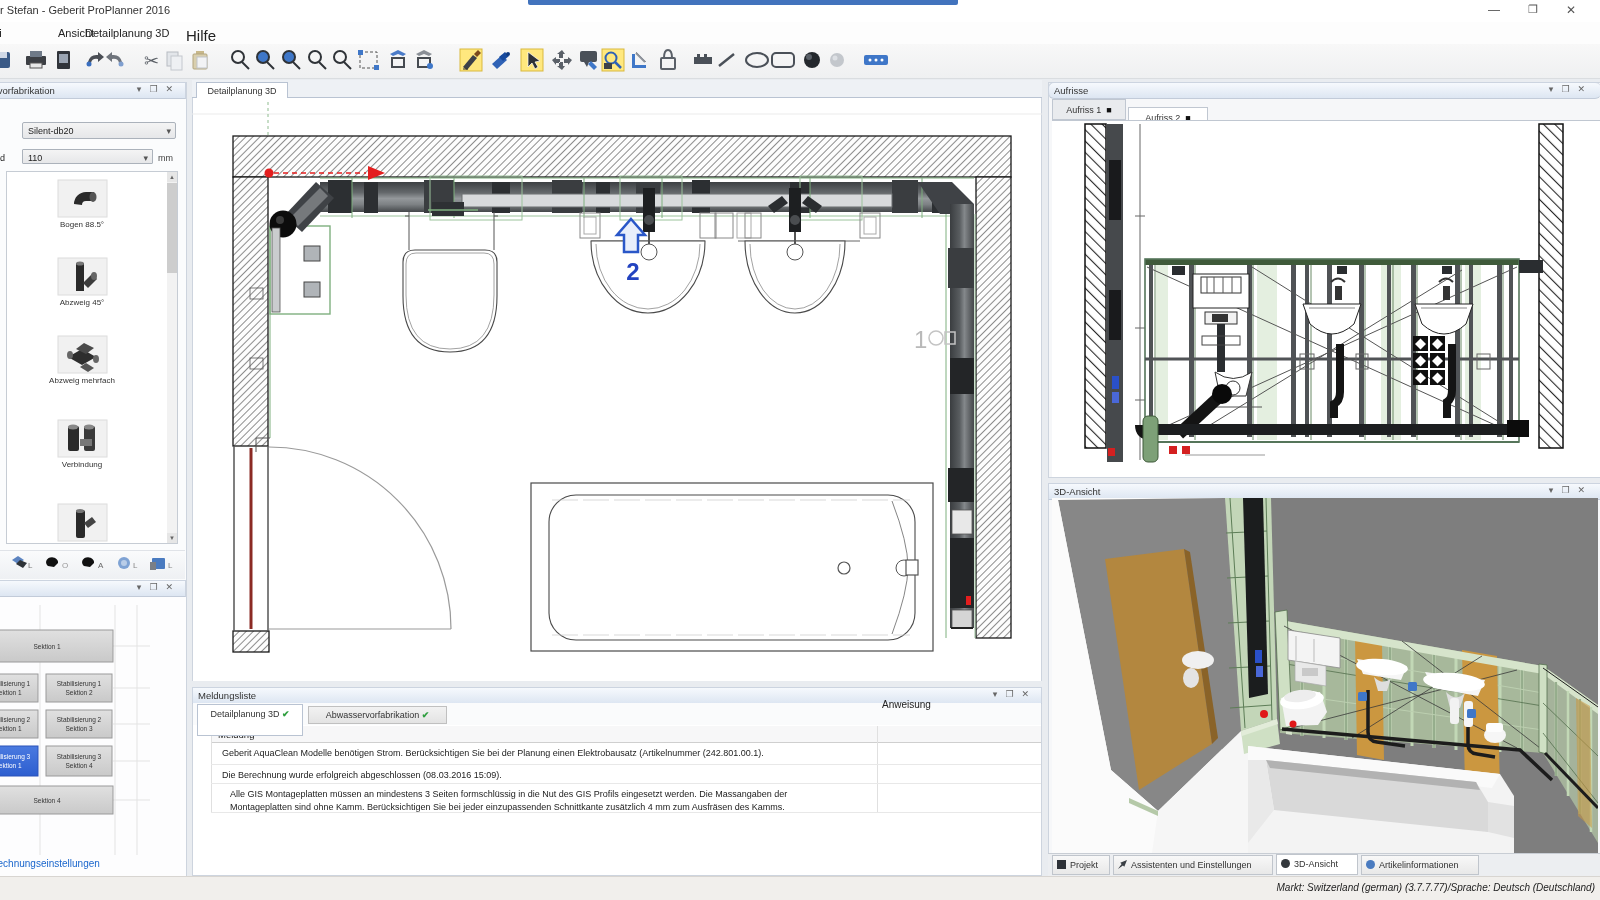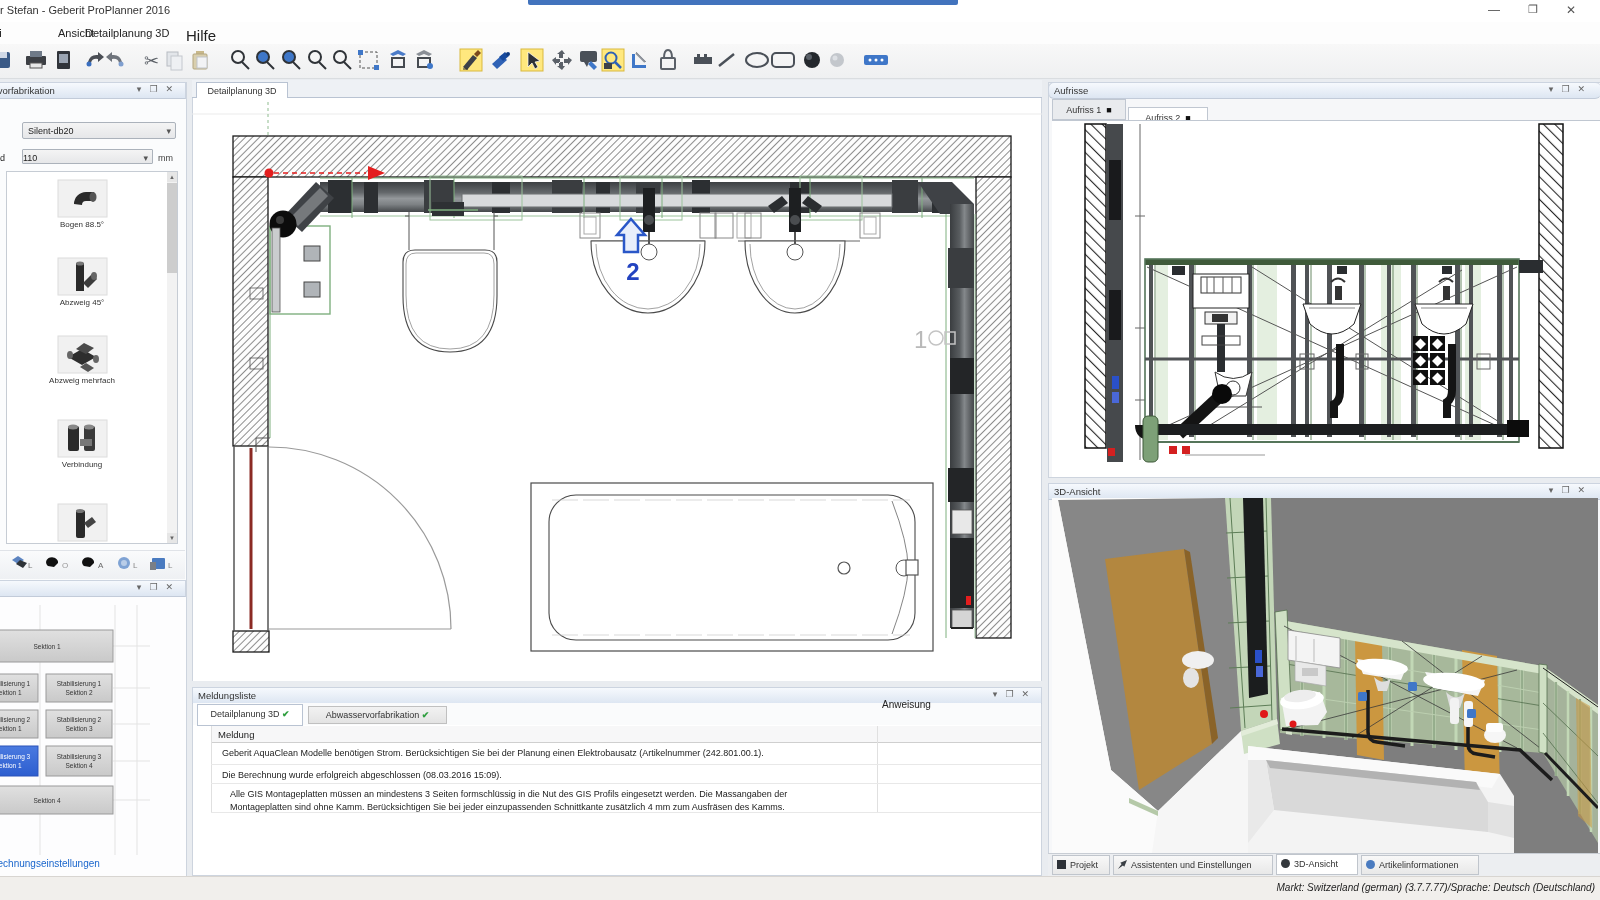--- a/index.html
+++ b/index.html
@@ -118,21 +118,21 @@
 </svg>
 
 <div class="abs" style="left:0;top:82px;width:186px;height:794px;background:#fbfcfd;border:1px solid #cdd4de;border-left:none;"></div>
 <div class="ptitle" style="left:0;top:82px;width:185px;height:15px;border-left:none;">
   <span class="ptext" style="left:-44px;">Abwasservorfabrikation</span>
   <span class="pbtns">▾❐✕</span>
 </div>
 
 <div class="abs" style="left:22px;top:122px;width:154px;height:17px;background:linear-gradient(#f4f4f4,#e6e7e9);border:1px solid #abb2bb;border-radius:2px;font-size:9px;color:#222;line-height:16px;padding-left:5px;box-sizing:border-box;">Silent-db20<span style="position:absolute;right:4px;color:#555;">▾</span></div>
 <div class="abs" style="left:0px;top:153px;font-size:9px;color:#222;">d</div>
-<div class="abs" style="left:22px;top:149px;width:131px;height:15px;background:linear-gradient(#f4f4f4,#e6e7e9);border:1px solid #abb2bb;border-radius:1px;font-size:9px;color:#222;line-height:16px;box-sizing:border-box;">110<span style="position:absolute;right:4px;color:#555;">▾</span></div>
+<div class="abs" style="left:22px;top:149px;width:131px;height:15px;background:linear-gradient(#f4f4f4,#e6e7e9);border:1px solid #abb2bb;border-radius:1px;font-size:9px;color:#222;line-height:16px;padding-left:5px;box-sizing:border-box;">110<span style="position:absolute;right:4px;color:#555;">▾</span></div>
 <div class="abs" style="left:158px;top:153px;font-size:9px;color:#444;">mm</div>
 
 <div class="abs" style="left:6px;top:171px;width:172px;height:373px;background:#fff;border:1px solid #c6ccd4;box-sizing:border-box;"></div>
 <svg class="abs" style="left:6px;top:171px;" width="161" height="373" viewBox="0 0 161 373">
 
 <rect x="52" y="9" width="49" height="37" fill="#f1f1f1" stroke="#dcdcdc"></rect>
 <path d="M68 33 a12 12 0 0 1 12 -12 l8 0 0 9 -8 0 a4 4 0 0 0 -4 4z" fill="#2a2a2a"></path>
     <ellipse cx="87" cy="26" rx="3.5" ry="5" fill="#555"></ellipse>
 <text x="76" y="56" font-size="8" fill="#333" text-anchor="middle" font-family="Liberation Sans">Bogen 88.5°</text>
 
@@ -396,21 +396,21 @@
 <line x1="360" y1="402" x2="718" y2="402" stroke="#c9c9c9" stroke-width="0.7" stroke-dasharray="26 5"></line>
 <line x1="360" y1="537" x2="718" y2="537" stroke="#c9c9c9" stroke-width="0.7" stroke-dasharray="26 5"></line>
 </svg>
 
 <div class="abs" style="left:192px;top:687px;width:850px;height:189px;background:#fff;border:1px solid #cdd4de;box-sizing:border-box;"></div>
 <div class="ptitle" style="left:192px;top:687px;width:848px;height:15px;">
   <span class="ptext" style="left:5px;">Meldungsliste</span>
   <span class="pbtns">▾❐✕</span>
 </div>
 <div class="abs" style="left:193px;top:703px;width:848px;height:22px;background:#fafbfc;"></div>
-<div class="abs" style="left:197px;top:704px;width:106px;height:22px;background:#fff;border:1px solid #b9c3d2;font-size:9px;color:#333;line-height:19px;text-align:center;box-sizing:border-box;z-index:2;">Detailplanung 3D <span style="color:#2e9e3e;font-weight:bold;">✔</span></div>
+<div class="abs" style="left:197px;top:704px;width:106px;height:32px;background:#fff;border:1px solid #b9c3d2;font-size:9px;color:#333;line-height:19px;text-align:center;box-sizing:border-box;z-index:2;">Detailplanung 3D <span style="color:#2e9e3e;font-weight:bold;">✔</span></div>
 <div class="abs" style="left:308px;top:706px;width:139px;height:18px;background:linear-gradient(#f2f2f2,#e3e3e3);border:1px solid #c0c0c0;font-size:9px;color:#333;line-height:17px;text-align:center;box-sizing:border-box;">Abwasservorfabrikation <span style="color:#2e9e3e;font-weight:bold;">✔</span></div>
 <div class="abs" style="left:193px;top:725px;width:848px;height:150px;background:#fff;"></div>
 <div class="abs" style="left:211px;top:726px;width:830px;height:16px;background:#f7f7f8;border-bottom:1px solid #cfcfcf;"></div>
 <div class="abs" style="left:218px;top:729px;font-size:9.5px;color:#222;">Meldung</div>
 <div class="abs" style="left:882px;top:699px;font-size:10px;color:#222;">Anweisung</div>
 <div class="abs" style="left:877px;top:726px;width:1px;height:86px;background:#e0e0e0;"></div>
 <div class="abs" style="left:211px;top:726px;width:1px;height:86px;background:#e0e0e0;"></div>
 <div class="abs" style="left:222px;top:748px;font-size:9px;color:#222;white-space:nowrap;">Geberit AquaClean Modelle benötigen Strom. Berücksichtigen Sie bei der Planung einen Elektrobausatz (Artikelnummer (242.801.00.1).</div>
 <div class="abs" style="left:211px;top:764px;width:830px;height:1px;background:#e8e8e8;"></div>
 <div class="abs" style="left:222px;top:770px;font-size:9px;color:#222;white-space:nowrap;">Die Berechnung wurde erfolgreich abgeschlossen (08.03.2016 15:09).</div>

